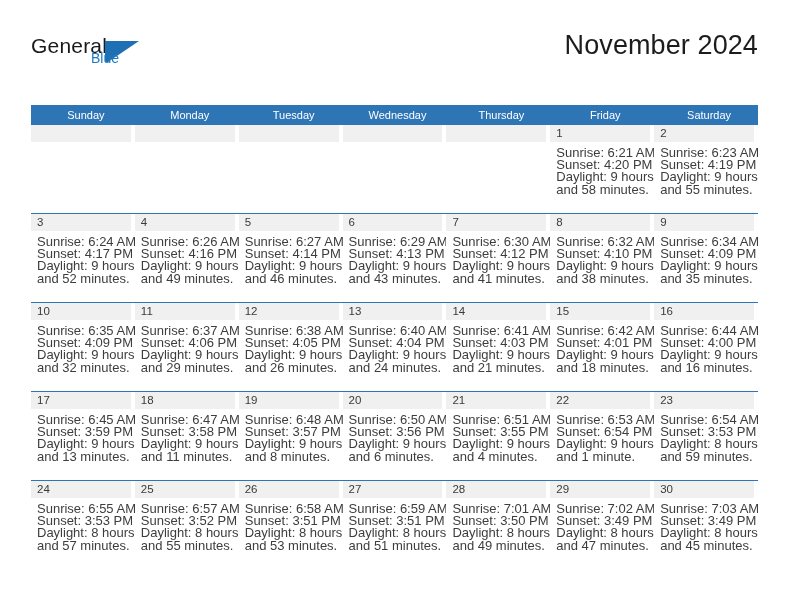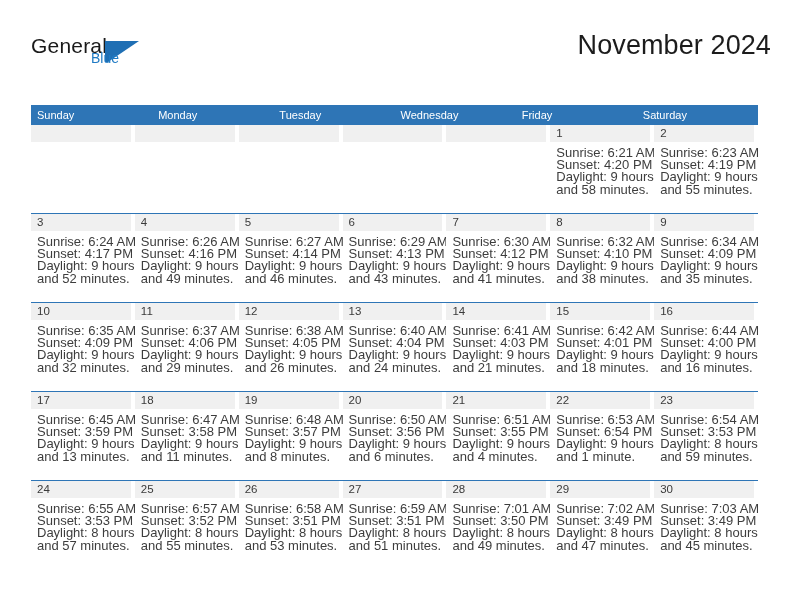--- a/index.html
+++ b/index.html
@@ -74,21 +74,21 @@
     position: absolute;
     left: 60px;
     top: 12px;
     font-size: 14px;
     color: #1f7ac4;
     line-height: 24px;
   }
 
   .title-wrap {
     position: absolute;
-    right: 21px;
+    right: 34px;
     top: 28px;
     text-align: right;
     width: 480px;
   }
   .cal-title {
     font-size: 27px;
     color: #1c1c1c;
     line-height: 34px;
     font-weight: normal;
     letter-spacing: 0.1px;
@@ -115,20 +115,21 @@
   }
   .dow {
     flex: 1 1 0;
     color: #ffffff;
     font-size: 11px;
     line-height: 20px;
     padding-left: 6px;
     box-sizing: border-box;
     white-space: nowrap;
     overflow: hidden;
+    text-align: center;
   }
 
   .week {
     display: flex;
     width: 100%;
     border-top: 1.5px solid #2e75b6;
     box-sizing: border-box;
   }
   .week.first {
     border-top: none;
@@ -185,20 +186,21 @@
     </div>
 
   </div>
 
   <div class="cal">
     <div class="dow-row" id="dow-row">
         <div class="dow">Sunday</div>
         <div class="dow">Monday</div>
         <div class="dow">Tuesday</div>
         <div class="dow">Wednesday</div>
+        <div class="dow">Thursday</div>
         <div class="dow">Friday</div>
         <div class="dow">Saturday</div>
       </div>
     <div id="weeks-container">
         <div class="week first">
           <div class="cell empty">
             <div class="daynum"></div>
           </div>
           <div class="cell empty">
             <div class="daynum"></div>

